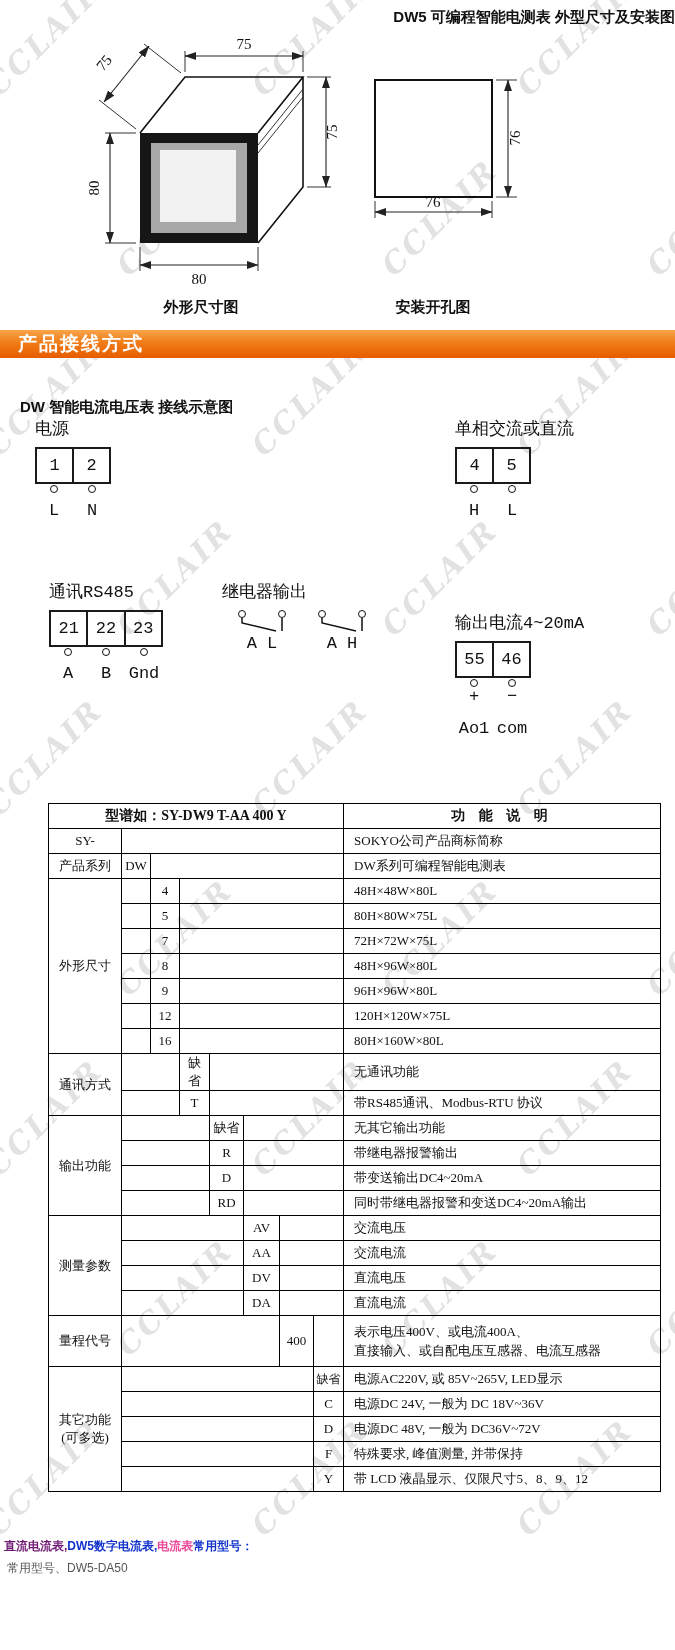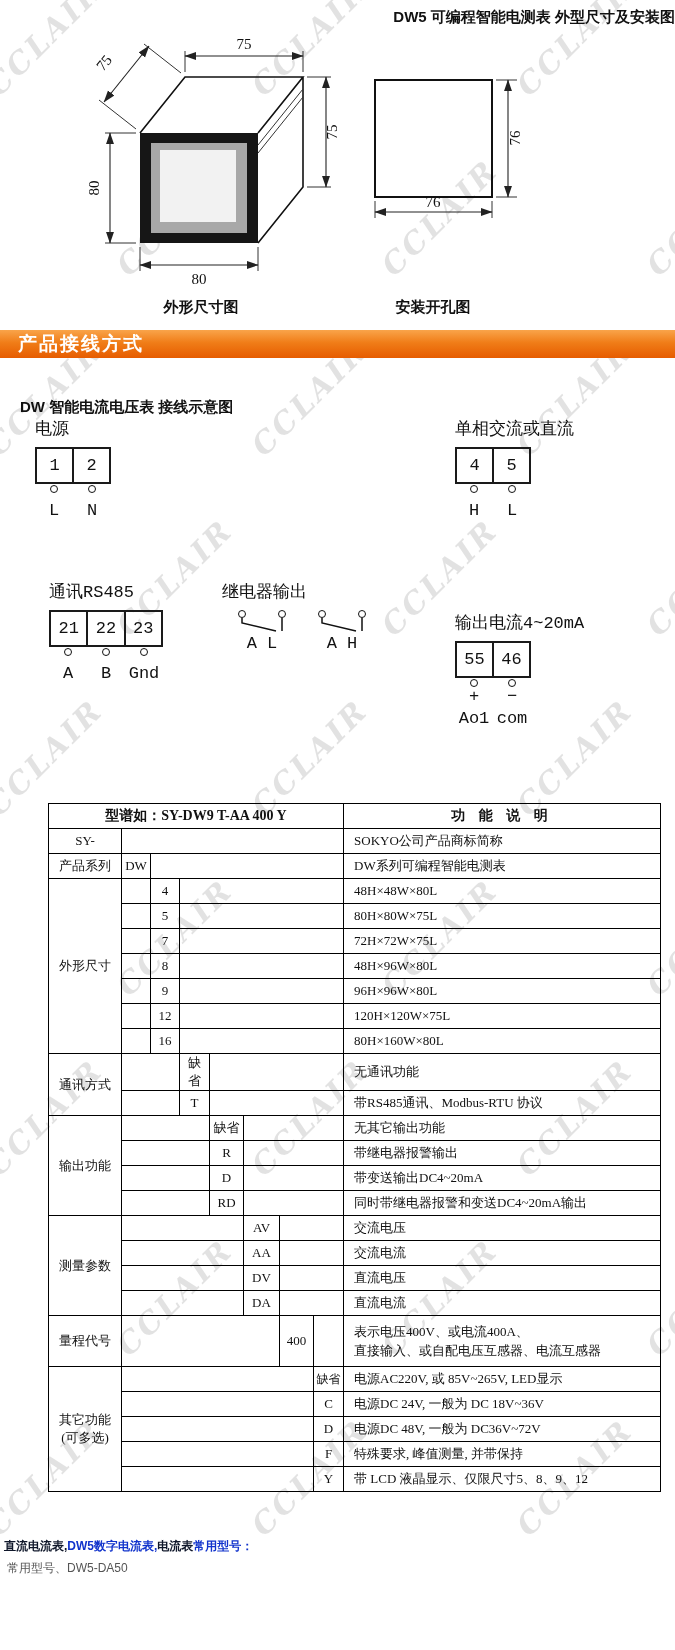--- a/index.html
+++ b/index.html
@@ -273,21 +273,21 @@
             <span class="circ"></span>
           </div>
         <div class="drop">
             <span class="circ"></span>
           </div>
       </div>
       <div class="signs">
         <span class="sign">+</span>
         <span class="sign">−</span>
       </div>
-      <div class="pinrow" style="margin-top:6px; font-size:16px">
+      <div class="pinrow" style="margin-top:16px; font-size:16px">
         <div class="pin">Ao1</div>
         <div class="pin">com</div>
       </div>
     </div>
 
 
     <table class="sel-table">
       <colgroup>
         <col style="width:73px">
           <col style="width:29px">
@@ -463,18 +463,18 @@
           </tr>
       <tr>
             <td colspan="6" class="sp"></td>
             <td class="code">Y</td>
             <td class="desc">带 LCD 液晶显示、仅限尺寸5、8、9、12</td>
           </tr>
       </tbody>
     </table>
 
     <div class="footer1">
-      <span style="color: #0f172a;">直流电流表,</span><span style="color: rgb(17, 51, 204);">DW5数字电流表,</span><span style="color: #0f172a;">电流表</span><span style="color: rgb(17, 51, 204);">常用型号：</span>
+      <span style="color: #701a75;">直流电流表,</span><span style="color: rgb(17, 51, 204);">DW5数字电流表,</span><span style="color: #ec4899;">电流表</span><span style="color: rgb(17, 51, 204);">常用型号：</span>
     </div>
     <div class="footer2">常用型号、DW5-DA50</div>
 
   </div>
 </div>
 
 </body></html>

